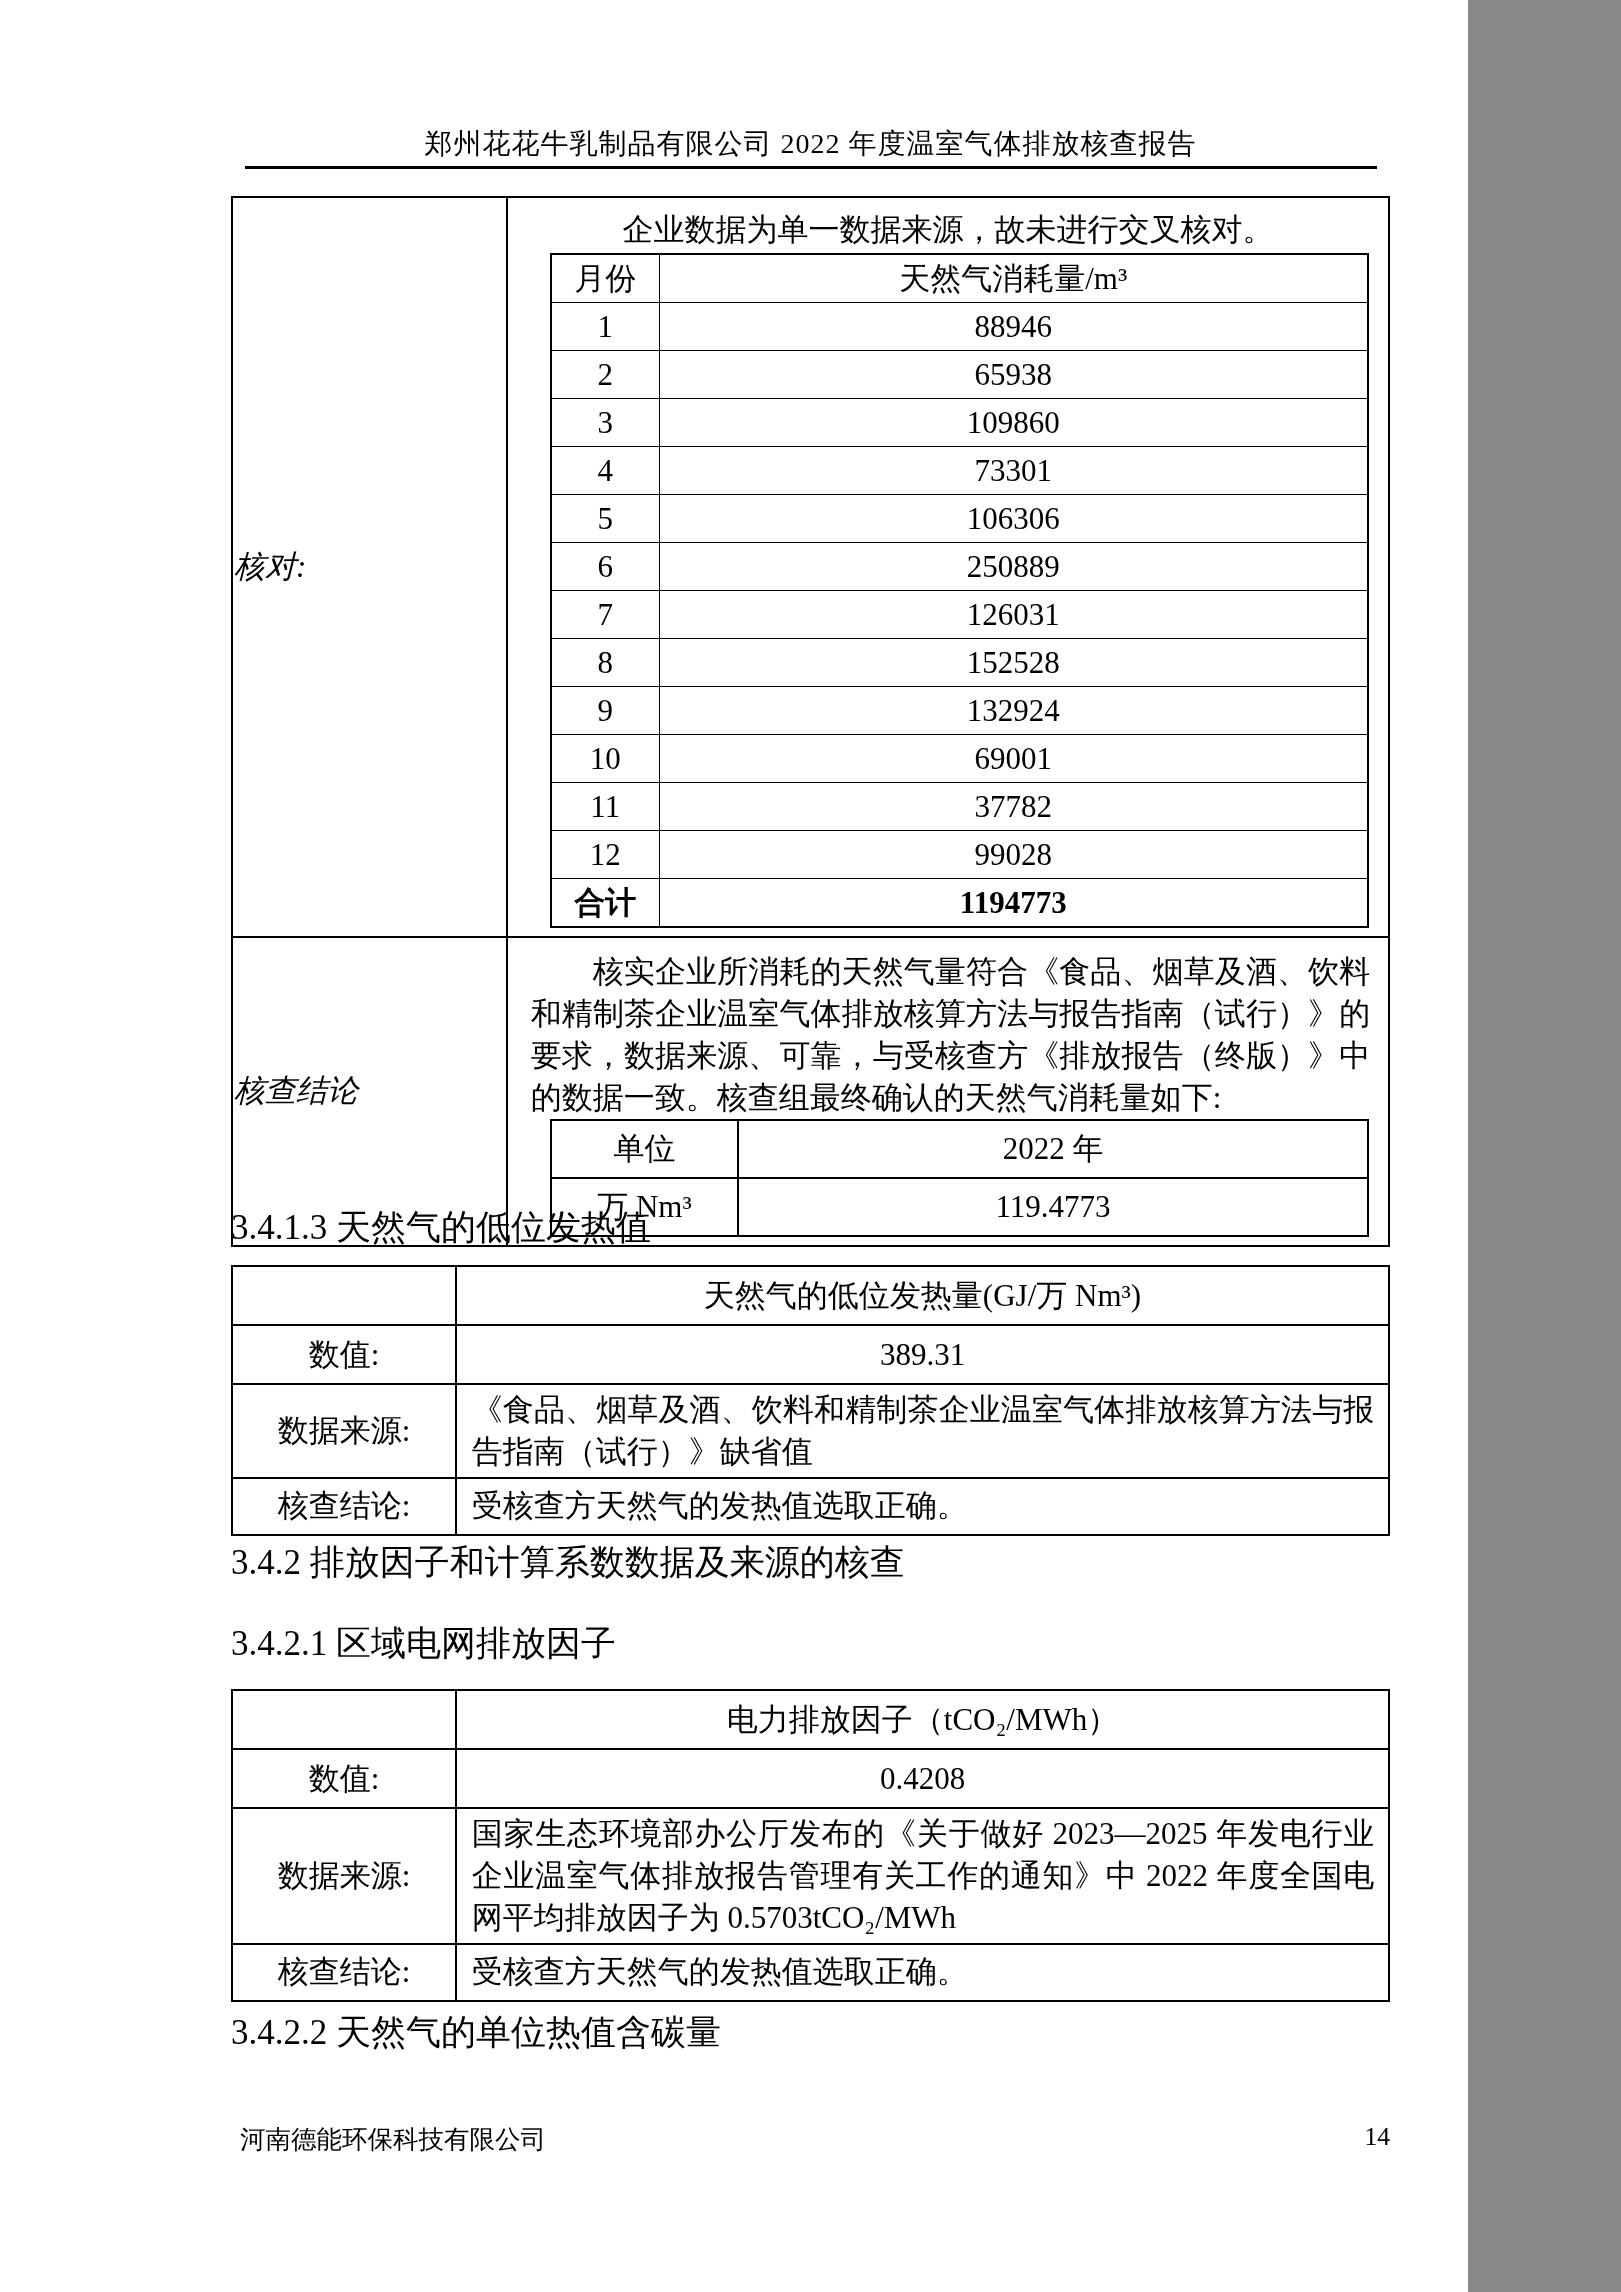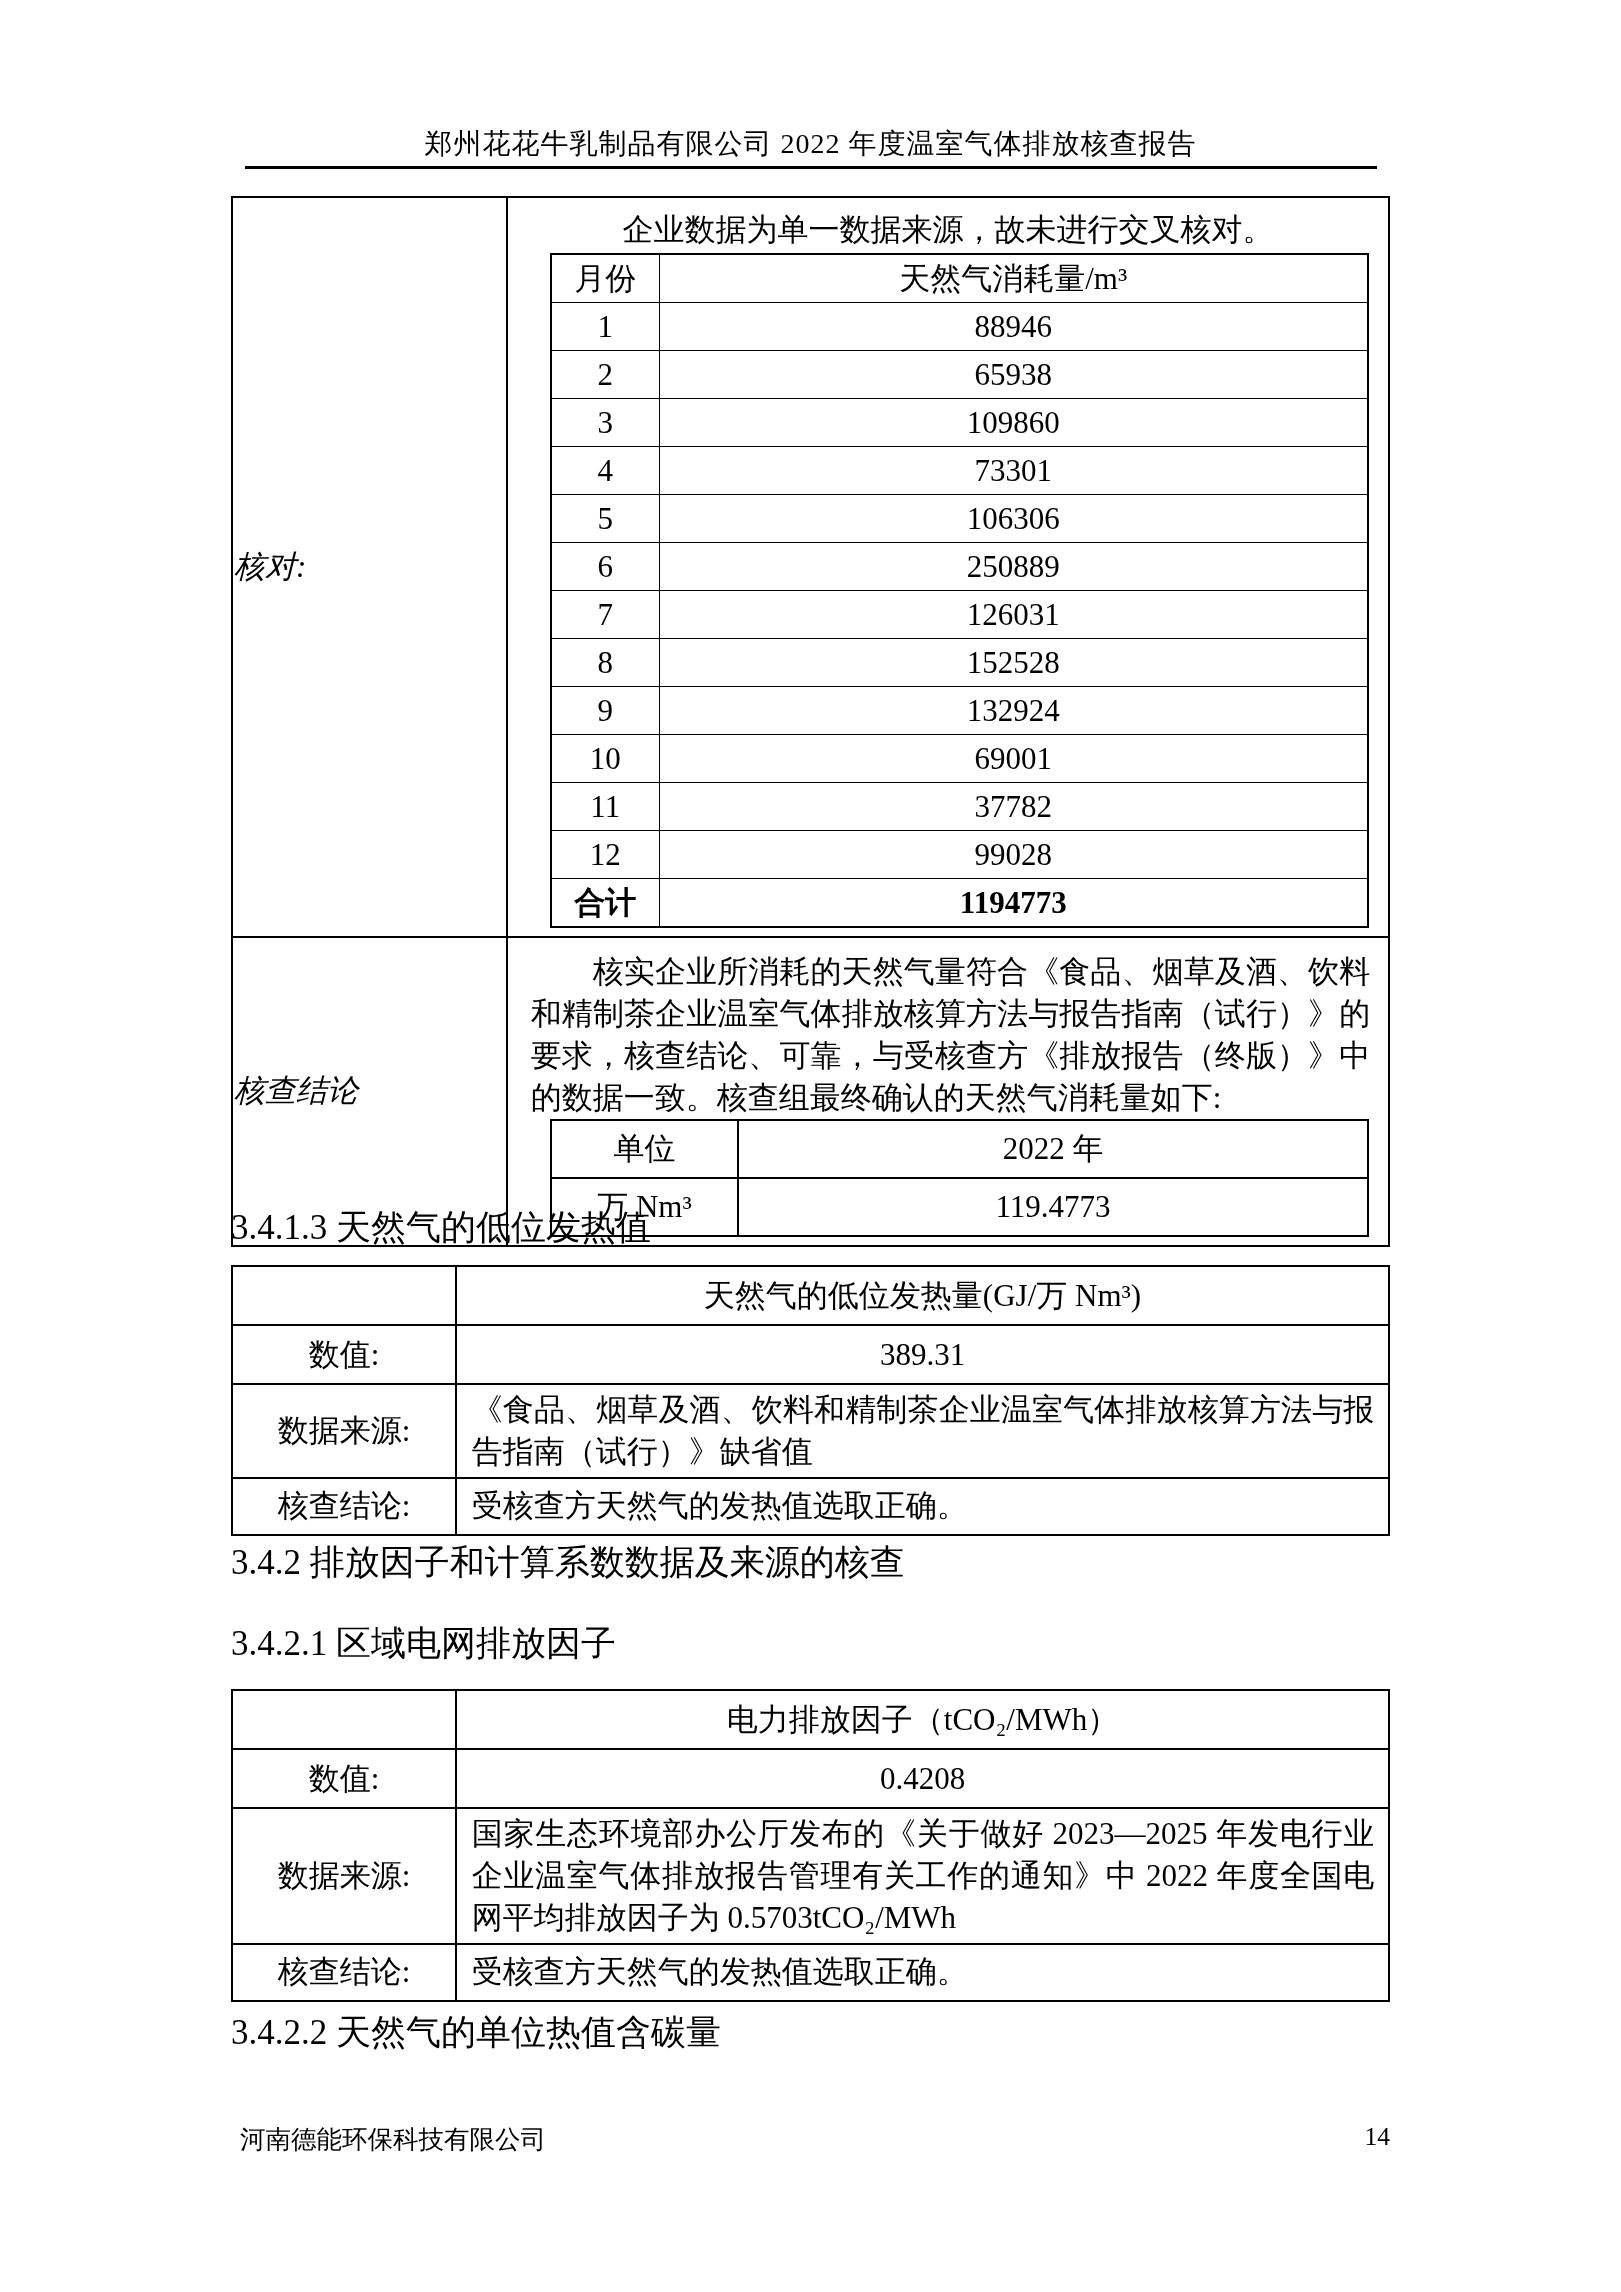--- a/index.html
+++ b/index.html
@@ -1,18 +1,18 @@
 <!DOCTYPE html>
 <html><head>
 <meta charset="utf-8">
 <style>
   html,body{margin:0;padding:0;background:#888;}
   .page{
     position:relative;
-    width:1621px;height:2293px;
+    width:1468px;height:2293px;
     background:#ffffff;
     font-family:"Liberation Serif","DejaVu Serif",serif;
     color:#000;
     overflow:hidden;
   }
   .abs{position:absolute;}
   
   .doc-title{
     top:125px;left:231px;width:1159px;
     text-align:center;font-size:28px;letter-spacing:1px;white-space:nowrap;
@@ -132,21 +132,21 @@
                 <td>合计</td>
                 <td>1194773</td>
               </tr>
             </tbody>
           </table>
         </td>
       </tr>
       <tr>
         <td class="lbl" style="height:288px">核查结论</td>
         <td class="cnt">
-          <div class="para">核实企业所消耗的天然气量符合《食品、烟草及酒、饮料和精制茶企业温室气体排放核算方法与报告指南（试行）》的要求，核查结论、可靠，与受核查方《排放报告（终版）》中的数据一致。核查组最终确认的天然气消耗量如下:</div>
+          <div class="para">核实企业所消耗的天然气量符合《食品、烟草及酒、饮料和精制茶企业温室气体排放核算方法与报告指南（试行）》的要求，数据来源、可靠，与受核查方《排放报告（终版）》中的数据一致。核查组最终确认的天然气消耗量如下:</div>
           <table class="t-sum">
             <colgroup>
                 <col style="width:187px">
                 <col>
               </colgroup>
             <tbody>
               <tr>
                 <td>单位</td>
                 <td>2022 年</td>
               </tr>

